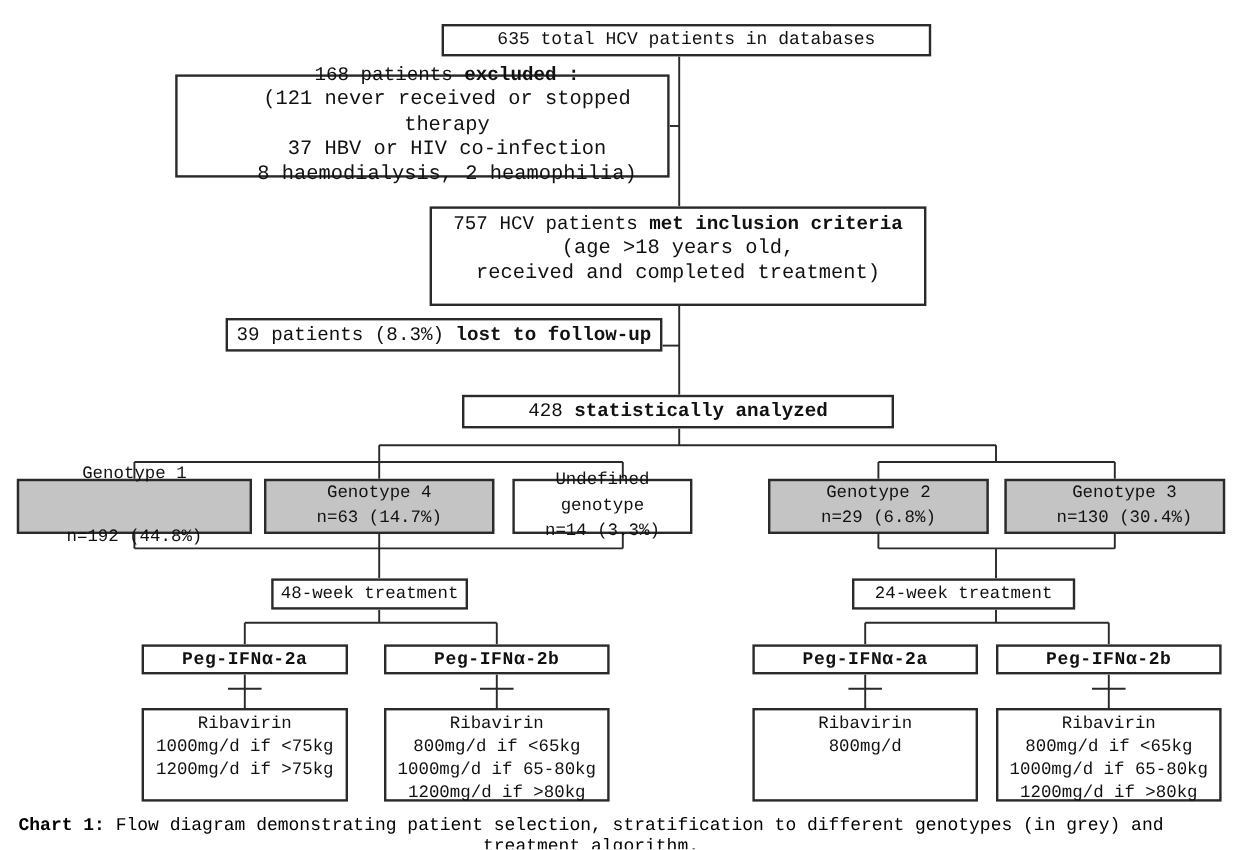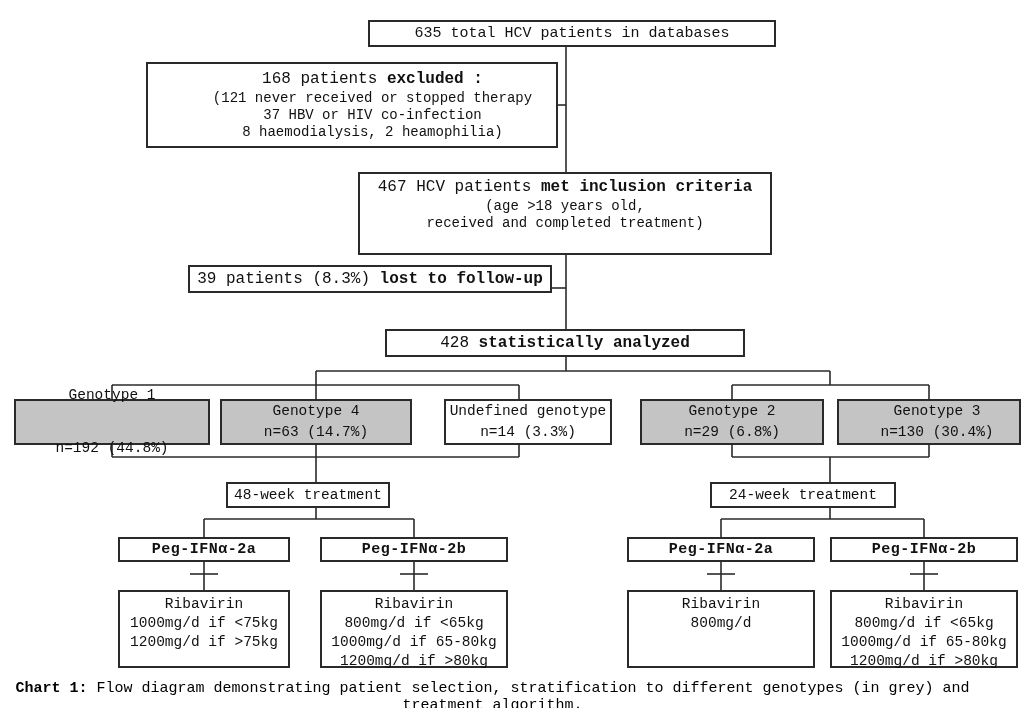--- a/index.html
+++ b/index.html
@@ -16,21 +16,21 @@
   .box{
     position:absolute;box-sizing:border-box;
     border:2px solid var(--border,#2a2a2a);
     background:var(--white-fill,#fff);
     display:flex;flex-direction:column;justify-content:center;align-items:center;
     text-align:center;line-height:1.3;font-size:15px;
   }
   .box.grey{background:var(--grey-fill,#c4c4c4);}
   .box.top-align{justify-content:flex-start;padding-top:3px;}
   .lead{font-size:16px;}
-  .small{font-size:14px;line-height:1.22;}
+  .small{font-size:17px;line-height:1.22;}
   .geno{font-size:14.5px;line-height:1.45;}
   .treat{font-size:14.5px;}
   .peg{font-size:15px;font-weight:700;letter-spacing:.5px;}
   .riba{font-size:14.5px;line-height:1.32;}
   b{font-weight:700;}
   #caption{
     position:absolute;left:0;top:680px;width:985px;
     text-align:center;font-size:15px;color:#000;
   }
 </style>
@@ -96,42 +96,42 @@
   </div>
 
   <div class="box" style="left:146px;top:62px;width:412px;height:86px;padding-left:41px;">
     <div class="lead"><span>168 patients </span><b>excluded :</b></div>
     <div class="small">(121 never received or stopped therapy</div>
     <div class="small">37 HBV or HIV co-infection</div>
     <div class="small">8 haemodialysis, 2 heamophilia)</div>
   </div>
 
   <div class="box top-align" style="left:358px;top:172px;width:414px;height:83px;">
-    <div class="lead"><span>467 HCV patients </span><b>met inclusion criteria</b></div>
+    <div class="lead"><span>757 HCV patients </span><b>met inclusion criteria</b></div>
     <div class="small">(age &gt;18 years old,</div>
     <div class="small">received and completed treatment)</div>
   </div>
 
   <div class="box" style="left:188px;top:265px;width:364px;height:28px;">
     <div class="lead"><span>39 patients (8.3%) </span><b>lost to follow-up</b></div>
   </div>
 
   <div class="box" style="left:385px;top:329px;width:360px;height:28px;">
     <div class="lead"><span>428 </span><b>statistically analyzed</b></div>
   </div>
 
   <div class="box grey geno" style="left:14px;top:399px;width:196px;height:46px;gap:32px;">
     <div>Genotype 1</div>
     <div>n=192 (44.8%)</div>
   </div>
   <div class="box grey geno" style="left:220px;top:399px;width:192px;height:46px;">
     <div>Genotype 4</div>
     <div>n=63 (14.7%)</div>
   </div>
-  <div class="box geno" style="left:444px;top:399px;width:168px;height:46px;">
+  <div class="box geno" style="left:427px;top:399px;width:150px;height:46px;">
     <div>Undefined genotype</div>
     <div>n=14 (3.3%)</div>
   </div>
   <div class="box grey geno" style="left:640px;top:399px;width:184px;height:46px;">
     <div>Genotype 2</div>
     <div>n=29 (6.8%)</div>
   </div>
   <div class="box grey geno" style="left:837px;top:399px;width:184px;height:46px;padding-left:16px;">
     <div>Genotype 3</div>
     <div>n=130 (30.4%)</div>

